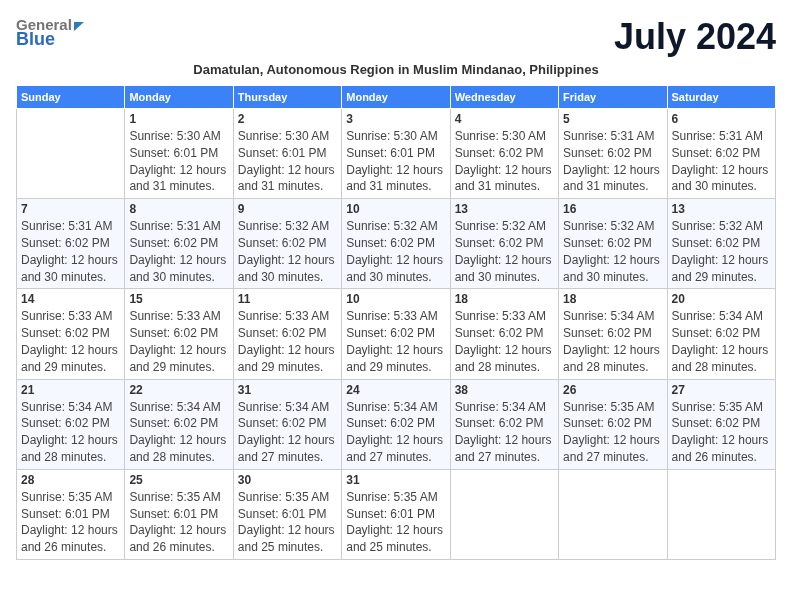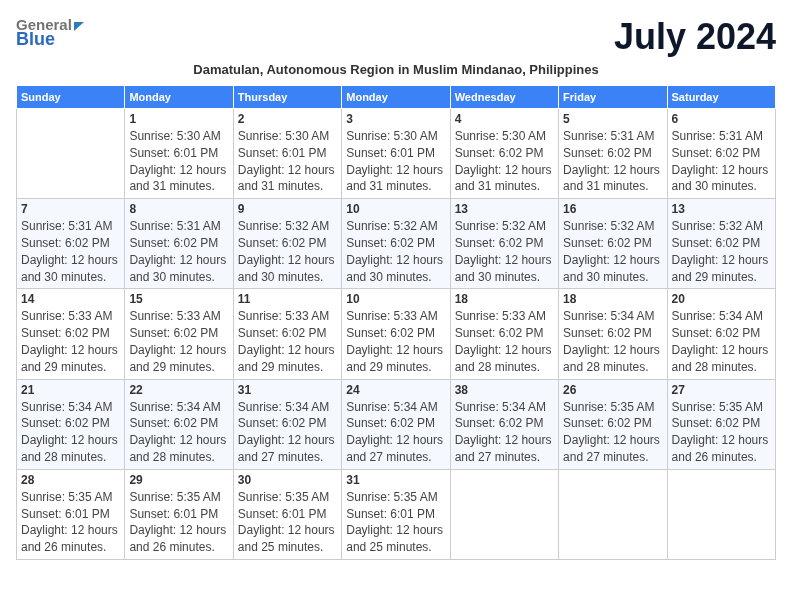--- a/index.html
+++ b/index.html
@@ -280,21 +280,21 @@
         </td>
       </tr>
       <tr>
         <td>
           <span class="day-num">28</span>
           <div class="day-info" style="white-space: pre-line;">Sunrise: 5:35 AM
 Sunset: 6:01 PM
 Daylight: 12 hours and 26 minutes.</div>
         </td>
         <td>
-          <span class="day-num">29</span>
+          <span class="day-num">25</span>
           <div class="day-info" style="white-space: pre-line;">Sunrise: 5:35 AM
 Sunset: 6:01 PM
 Daylight: 12 hours and 26 minutes.</div>
         </td>
         <td>
           <span class="day-num">30</span>
           <div class="day-info" style="white-space: pre-line;">Sunrise: 5:35 AM
 Sunset: 6:01 PM
 Daylight: 12 hours and 25 minutes.</div>
         </td>

